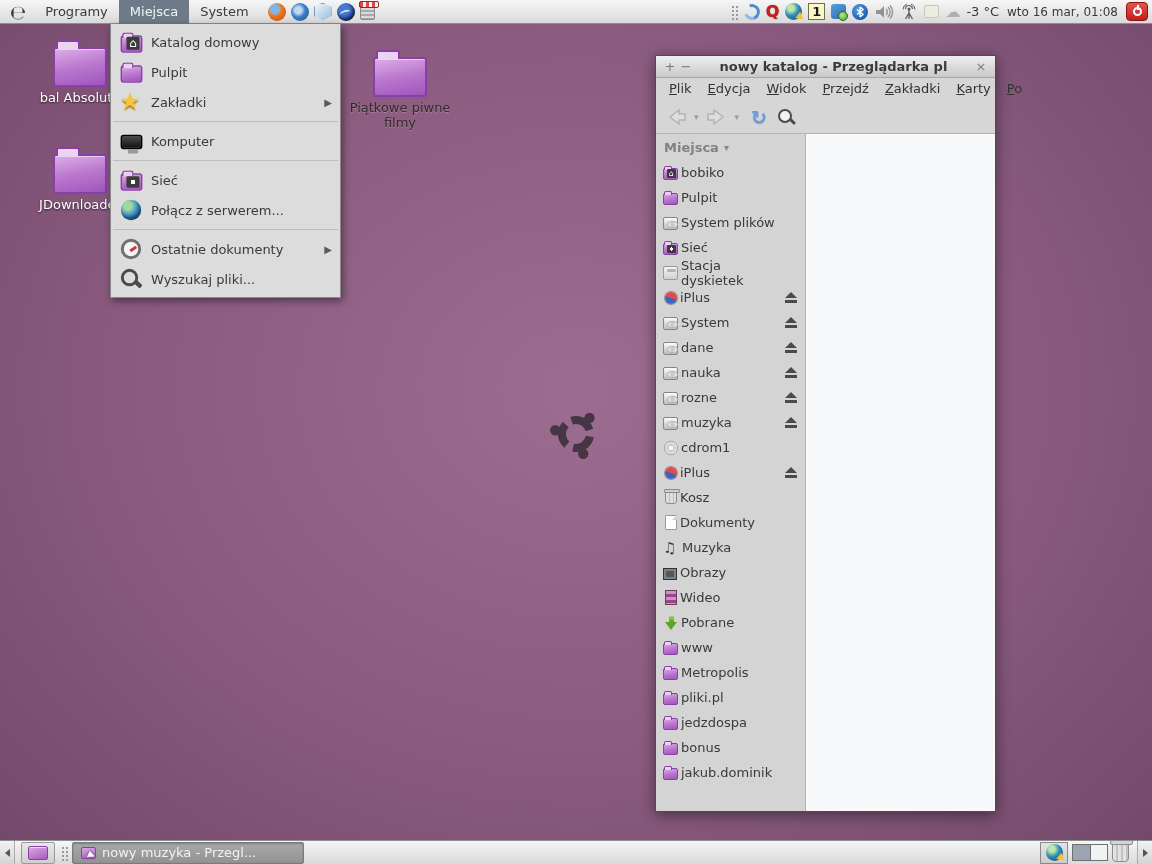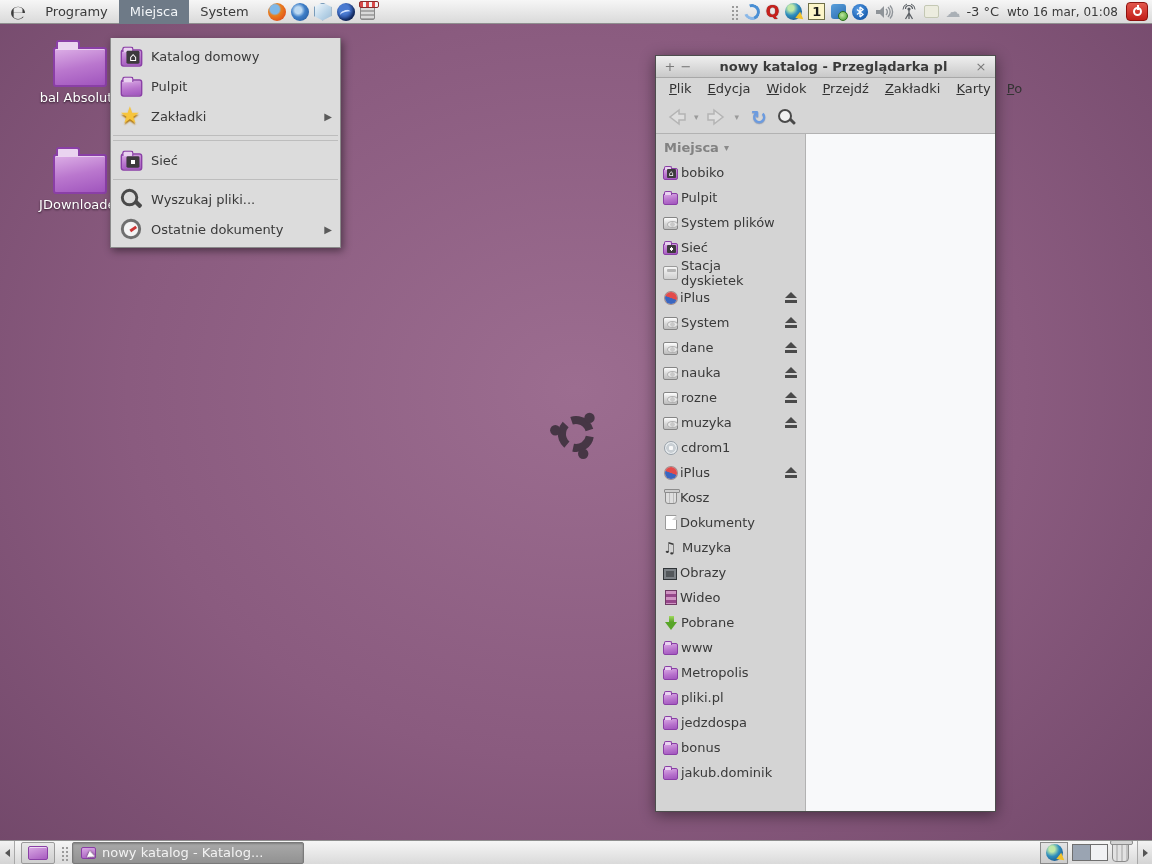--- a/index.html
+++ b/index.html
@@ -45,21 +45,21 @@
     font-size:13px;font-weight:bold;display:flex;align-items:center;justify-content:center;}
   .dropbox{width:15px;height:15px;border-radius:3px;background:linear-gradient(145deg,#5aa0dc,#2a6cb0);}
   .dropbox::after{content:"";position:absolute;right:-2px;bottom:-2px;width:8px;height:8px;border-radius:50%;
     background:radial-gradient(circle at 40% 40%, #bfe8a0, #3f9a28);border:1px solid #2a6e18;}
   .bt-badge{width:16px;height:16px;border-radius:50%;background:radial-gradient(circle at 40% 35%, #5aa0e8, #1a5fb0 70%, #124580);display:flex;align-items:center;justify-content:center;}
   .pale-square{width:15px;height:13px;border:1px solid #c4c8b4;border-radius:2px;background:#ececdf;}
   .cloud{font-size:15px;color:#aab0b6;line-height:16px;}
 
   
   .places-menu{position:absolute;left:110px;top:24px;width:231px;z-index:20;background:#dcdcdc;
-    border:1px solid #8a8a8a;border-top:none;box-shadow:2px 3px 8px rgba(0,0,0,.45);padding:3px 0;margin-top:14px;}
+    border:1px solid #8a8a8a;border-top:none;box-shadow:2px 3px 8px rgba(0,0,0,.45);padding:3px 0;}
   .pm-row{display:flex;align-items:center;height:30px;padding:0 8px 0 6px;font-size:13px;color:#3a3a3a;}
   .pm-ico{width:28px;height:24px;display:flex;align-items:center;justify-content:center;margin-right:6px;}
   .pm-ico .i16{transform:scale(1.45);}
   .pm-sep{height:1px;background:#bdbdbd;margin:4px 2px;}
   .pm-row.has-sub::after{content:"▶";margin-left:auto;font-size:10px;color:#5a5a5a;}
 
   
   .i16{width:16px;height:16px;display:inline-block;position:relative;flex:none;}
   .folder,.home-folder,.net-folder{width:15px;height:12px;margin-top:3px;border:1px solid #8a3fa6;border-radius:2px;
     background:linear-gradient(170deg,#d9a9e4,#b873cd 55%,#a055bd);}
@@ -193,20 +193,24 @@
   </svg>
 
   <div class="dicon" style="left:25px;top:38px;">
     <span class="dfolder"></span>
     <span class="dlabel light">bal Absoluto</span>
   </div>
   <div class="dicon" style="left:25px;top:145px;">
     <span class="dfolder"></span>
     <span class="dlabel light">JDownloader</span>
   </div>
+  <div class="dicon" style="left:345px;top:48px;">
+    <span class="dfolder"></span>
+    <span class="dlabel dark">Piątkowe piwne filmy</span>
+  </div>
 
   <div class="window">
     <div class="titlebar">
       <span class="tb-btn max"></span>
       <span class="tb-btn min"></span>
       <span class="tb-title">nowy katalog - Przeglądarka pl</span>
       <span class="tb-btn close"></span>
     </div>
     <div class="menubar">
 
@@ -381,39 +385,51 @@
         </span>
       <span>Pulpit</span>
     </div>
     <div class="pm-row has-sub">
       <span class="pm-ico">
           <span class="i16 star"></span>
         </span>
       <span>Zakładki</span>
     </div>
     <div class="pm-sep"></div>
+    <div class="pm-row">
+      <span class="pm-ico">
+          <span class="i16 computer"></span>
+        </span>
+      <span>Komputer</span>
+    </div>
     <div class="pm-sep"></div>
     <div class="pm-row">
       <span class="pm-ico">
           <span class="i16 net-folder"></span>
         </span>
       <span>Sieć</span>
     </div>
+    <div class="pm-row">
+      <span class="pm-ico">
+          <span class="i16 globe"></span>
+        </span>
+      <span>Połącz z serwerem...</span>
+    </div>
     <div class="pm-sep"></div>
+    <div class="pm-row has-sub">
+      <span class="pm-ico">
+          <span class="i16 clockg"></span>
+        </span>
+      <span>Ostatnie dokumenty</span>
+    </div>
     <div class="pm-row">
       <span class="pm-ico">
           <span class="i16 search-m"></span>
         </span>
       <span>Wyszukaj pliki...</span>
-    </div>
-    <div class="pm-row has-sub">
-      <span class="pm-ico">
-          <span class="i16 clockg"></span>
-        </span>
-      <span>Ostatnie dokumenty</span>
     </div>
   </div>
 
   <div class="panel top">
     <span class="logo-e">℮</span>
     <div style="display:flex;height:24px;">
 
     <span class="pmenu">Programy</span>
         <span class="pmenu active">Miejsca</span>
         <span class="pmenu">System</span>
@@ -460,21 +476,21 @@
   <div class="panel bottom">
     <span class="edge-btn">
         <span class="tri-l"></span>
       </span>
     <span class="show-desktop">
         <span class="mini-desktop"></span>
       </span>
     <span class="handle" style="margin-left:5px;"></span>
     <span class="task-btn">
       <span class="task-ico"></span>
-      <span>nowy katalog - Katalog...</span>
+      <span>nowy muzyka - Przegl...</span>
     </span>
     <div class="b-right">
       <span class="tray-slot">
         <span class="globe-dl" style="position:relative;"></span>
       </span>
       <span class="ws-switch">
         <span class="ws inactive"></span>
         <span class="ws active"></span>
       </span>
       <span class="trash-big"></span>

